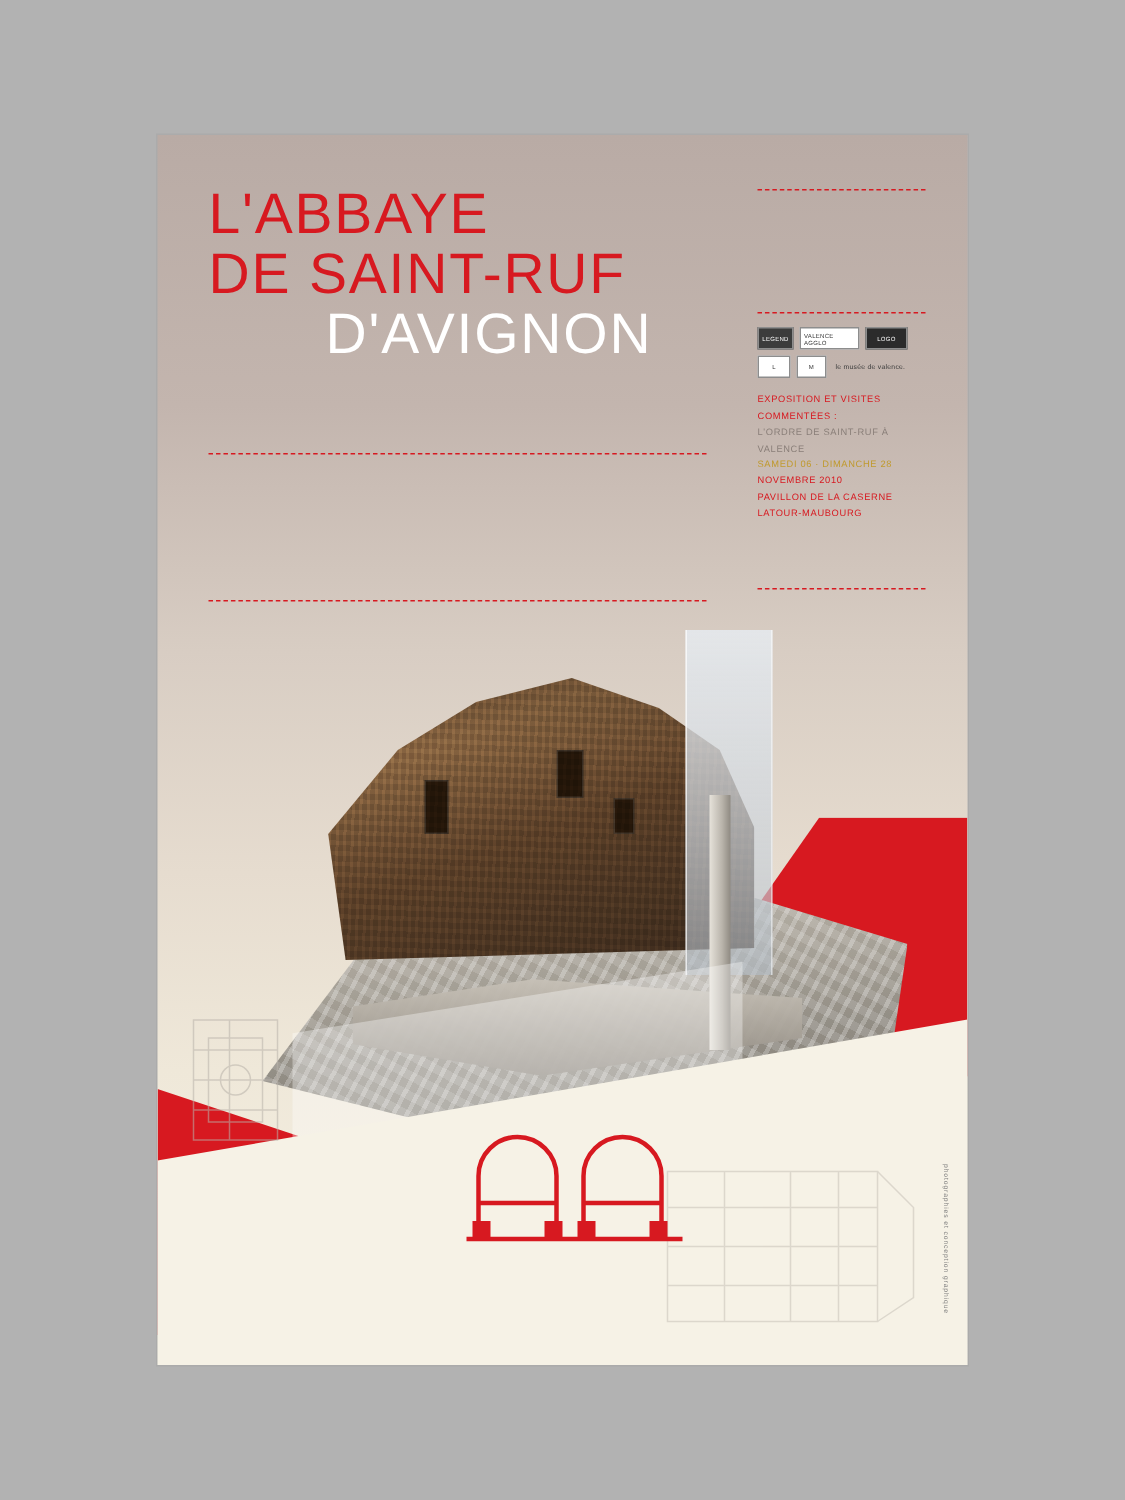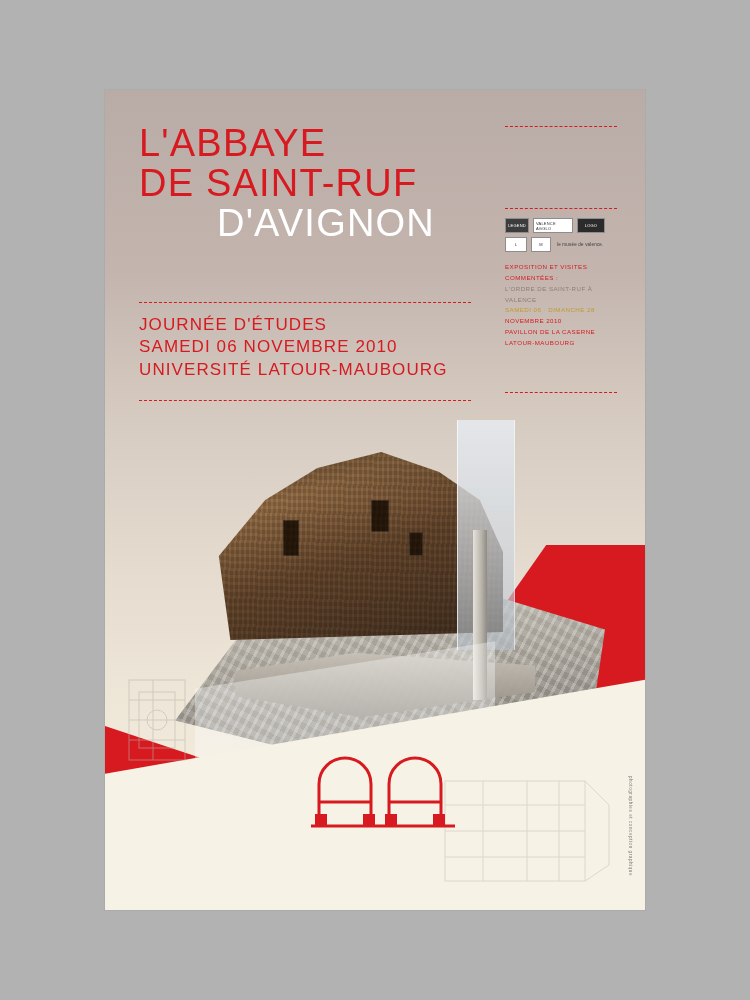--- a/index.html
+++ b/index.html
@@ -346,25 +346,20 @@
       <span class="ln hl-red">DE SAINT-RUF</span>
       <span class="ln hl-white hl-indent1">D'AVIGNON</span>
     </div>
 
     <div class="dashed-rule rule-sub-top"></div>
     <div class="dashed-rule rule-sub-bot"></div>
     <div class="dashed-rule rule-right-top"></div>
     <div class="dashed-rule rule-right-mid"></div>
     <div class="dashed-rule rule-right-bot"></div>
 
-    <div class="subtitle">
-      <span class="s-ln">JOURNÉE D'ÉTUDES</span>
-      <span class="s-ln">SAMEDI 06 NOVEMBRE 2010</span>
-      <span class="s-ln">UNIVERSITÉ LATOUR-MAUBOURG</span>
-    </div>
 
     <div class="right-col">
       <div class="logos">
         <div class="logo-box lb-a">LEGEND</div>
         <div class="logo-box lb-b">VALENCE AGGLO</div>
         <div class="logo-box lb-c">LOGO</div>
         <div class="logo-box lb-d">L</div>
         <div class="logo-box lb-e">M</div>
         <div class="logo-box lb-f">le musée de valence.</div>
       </div>

